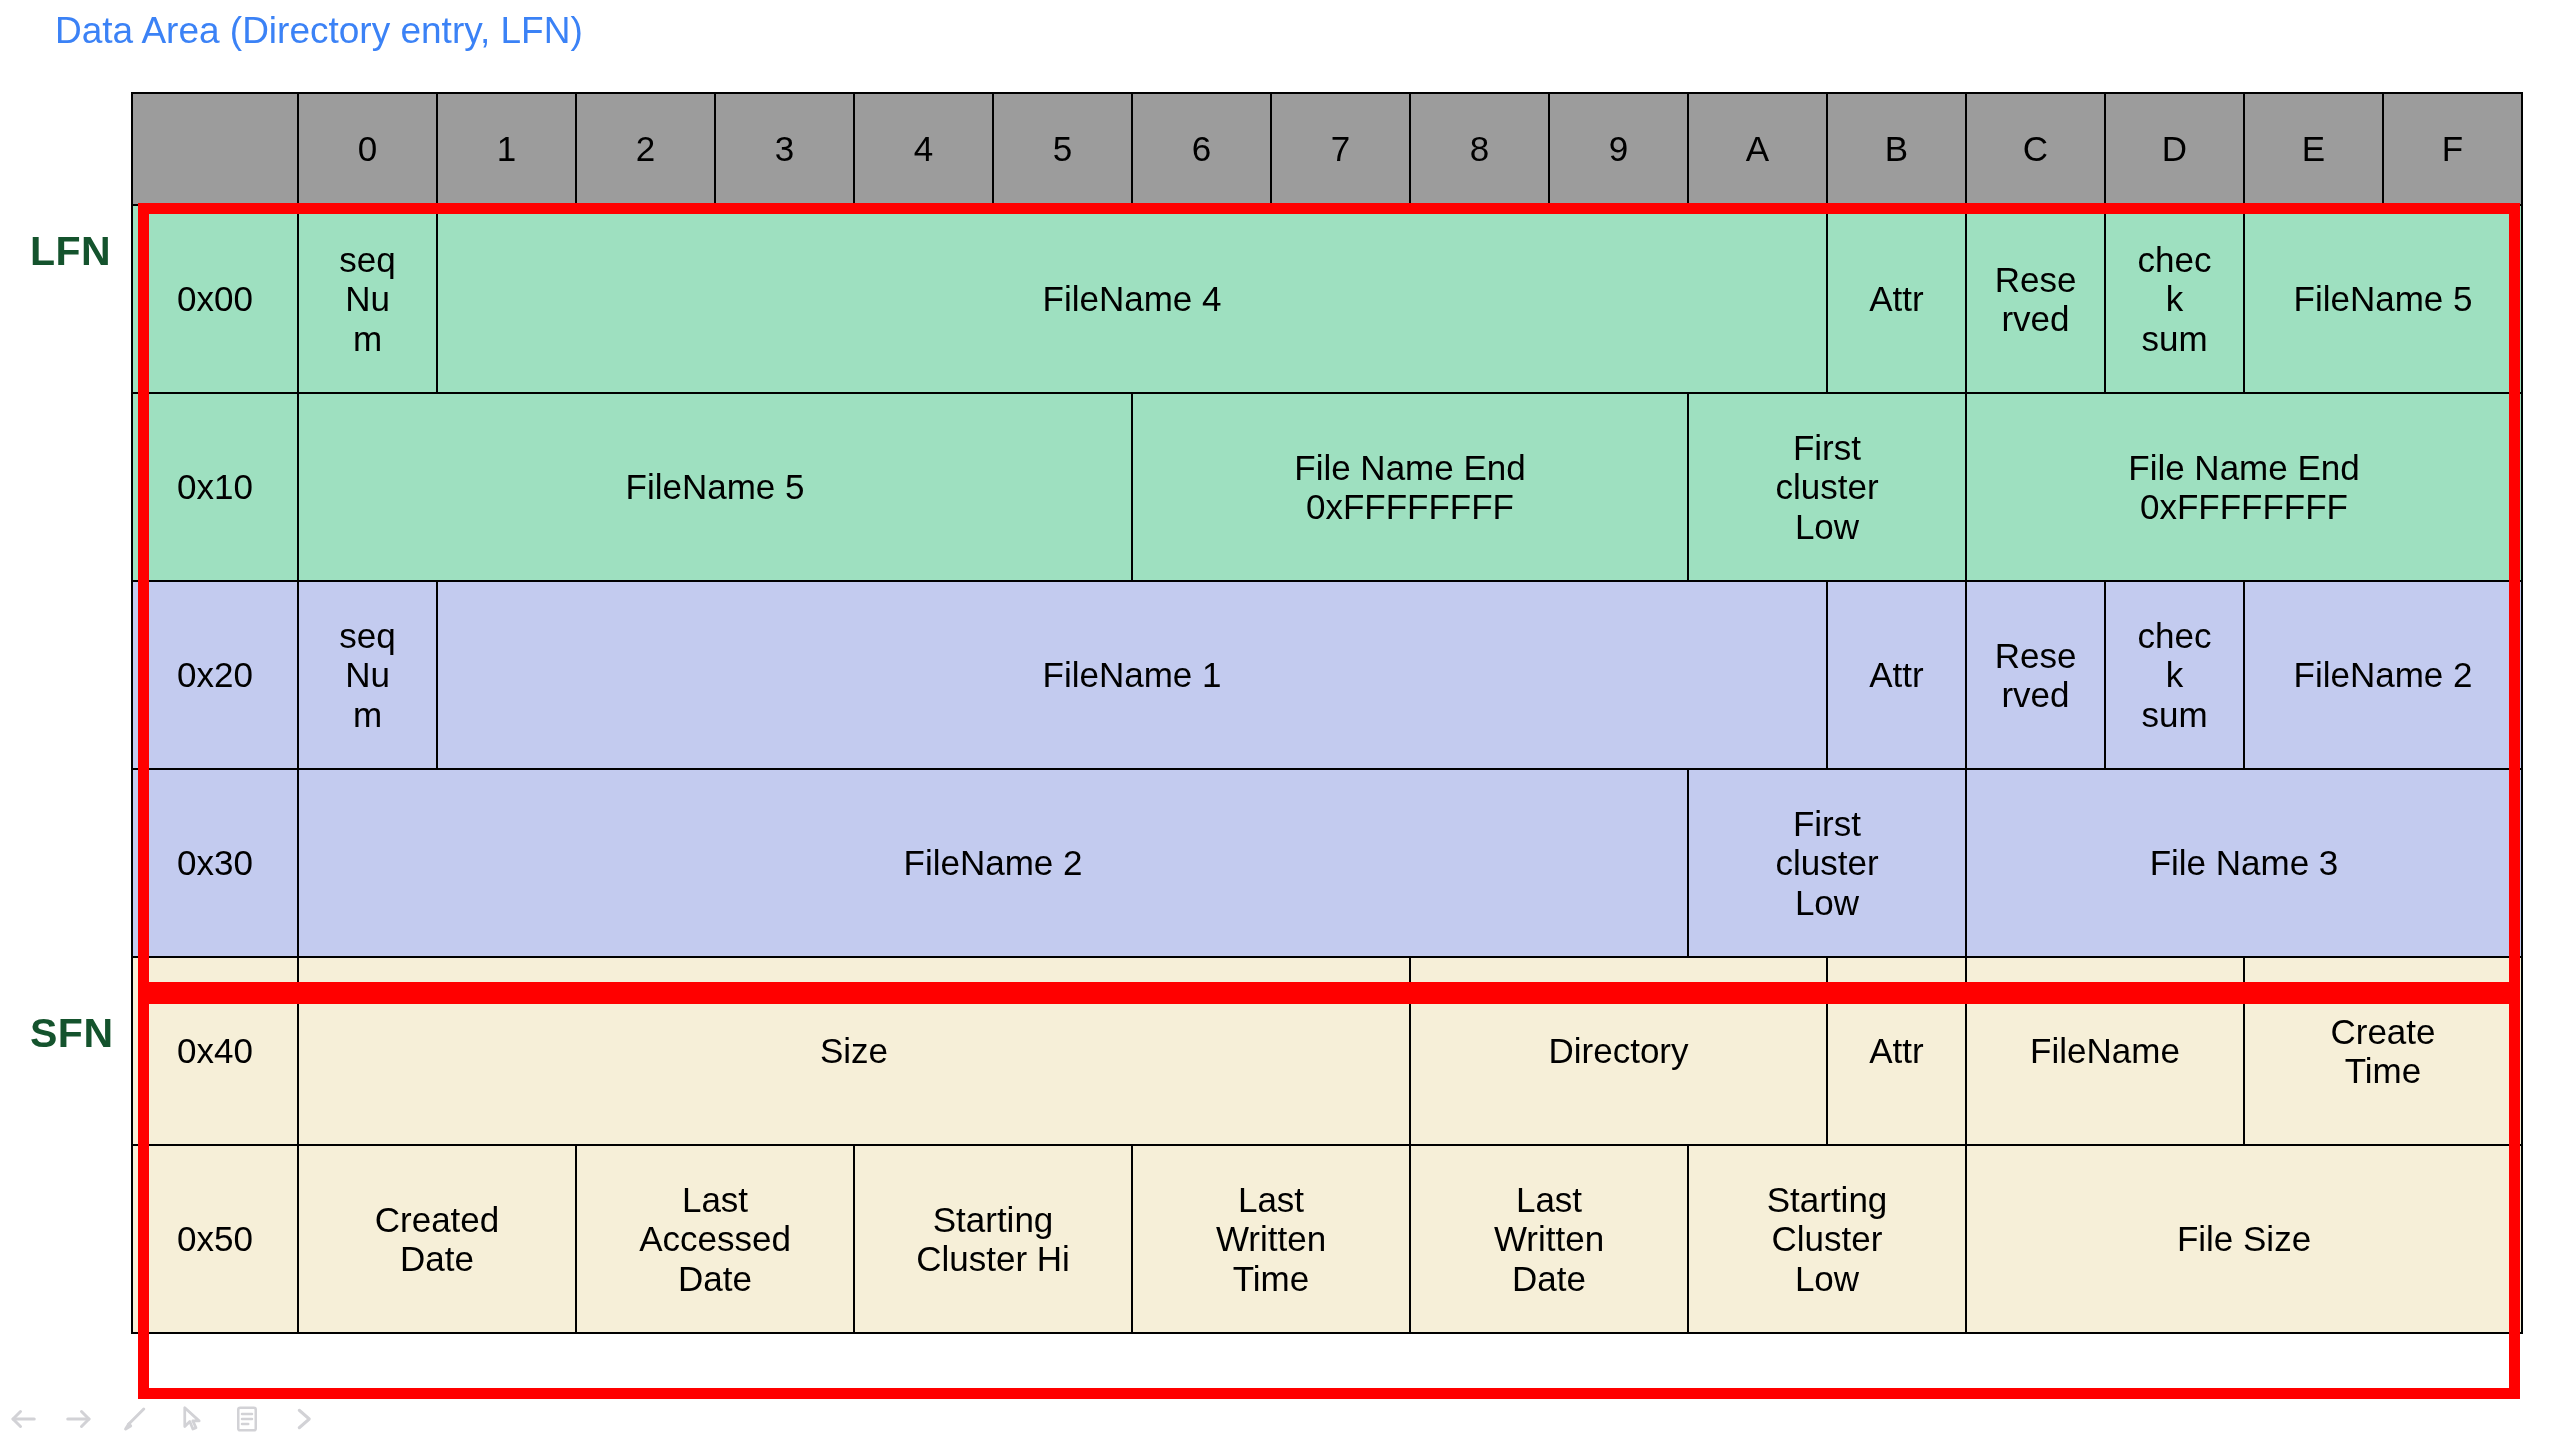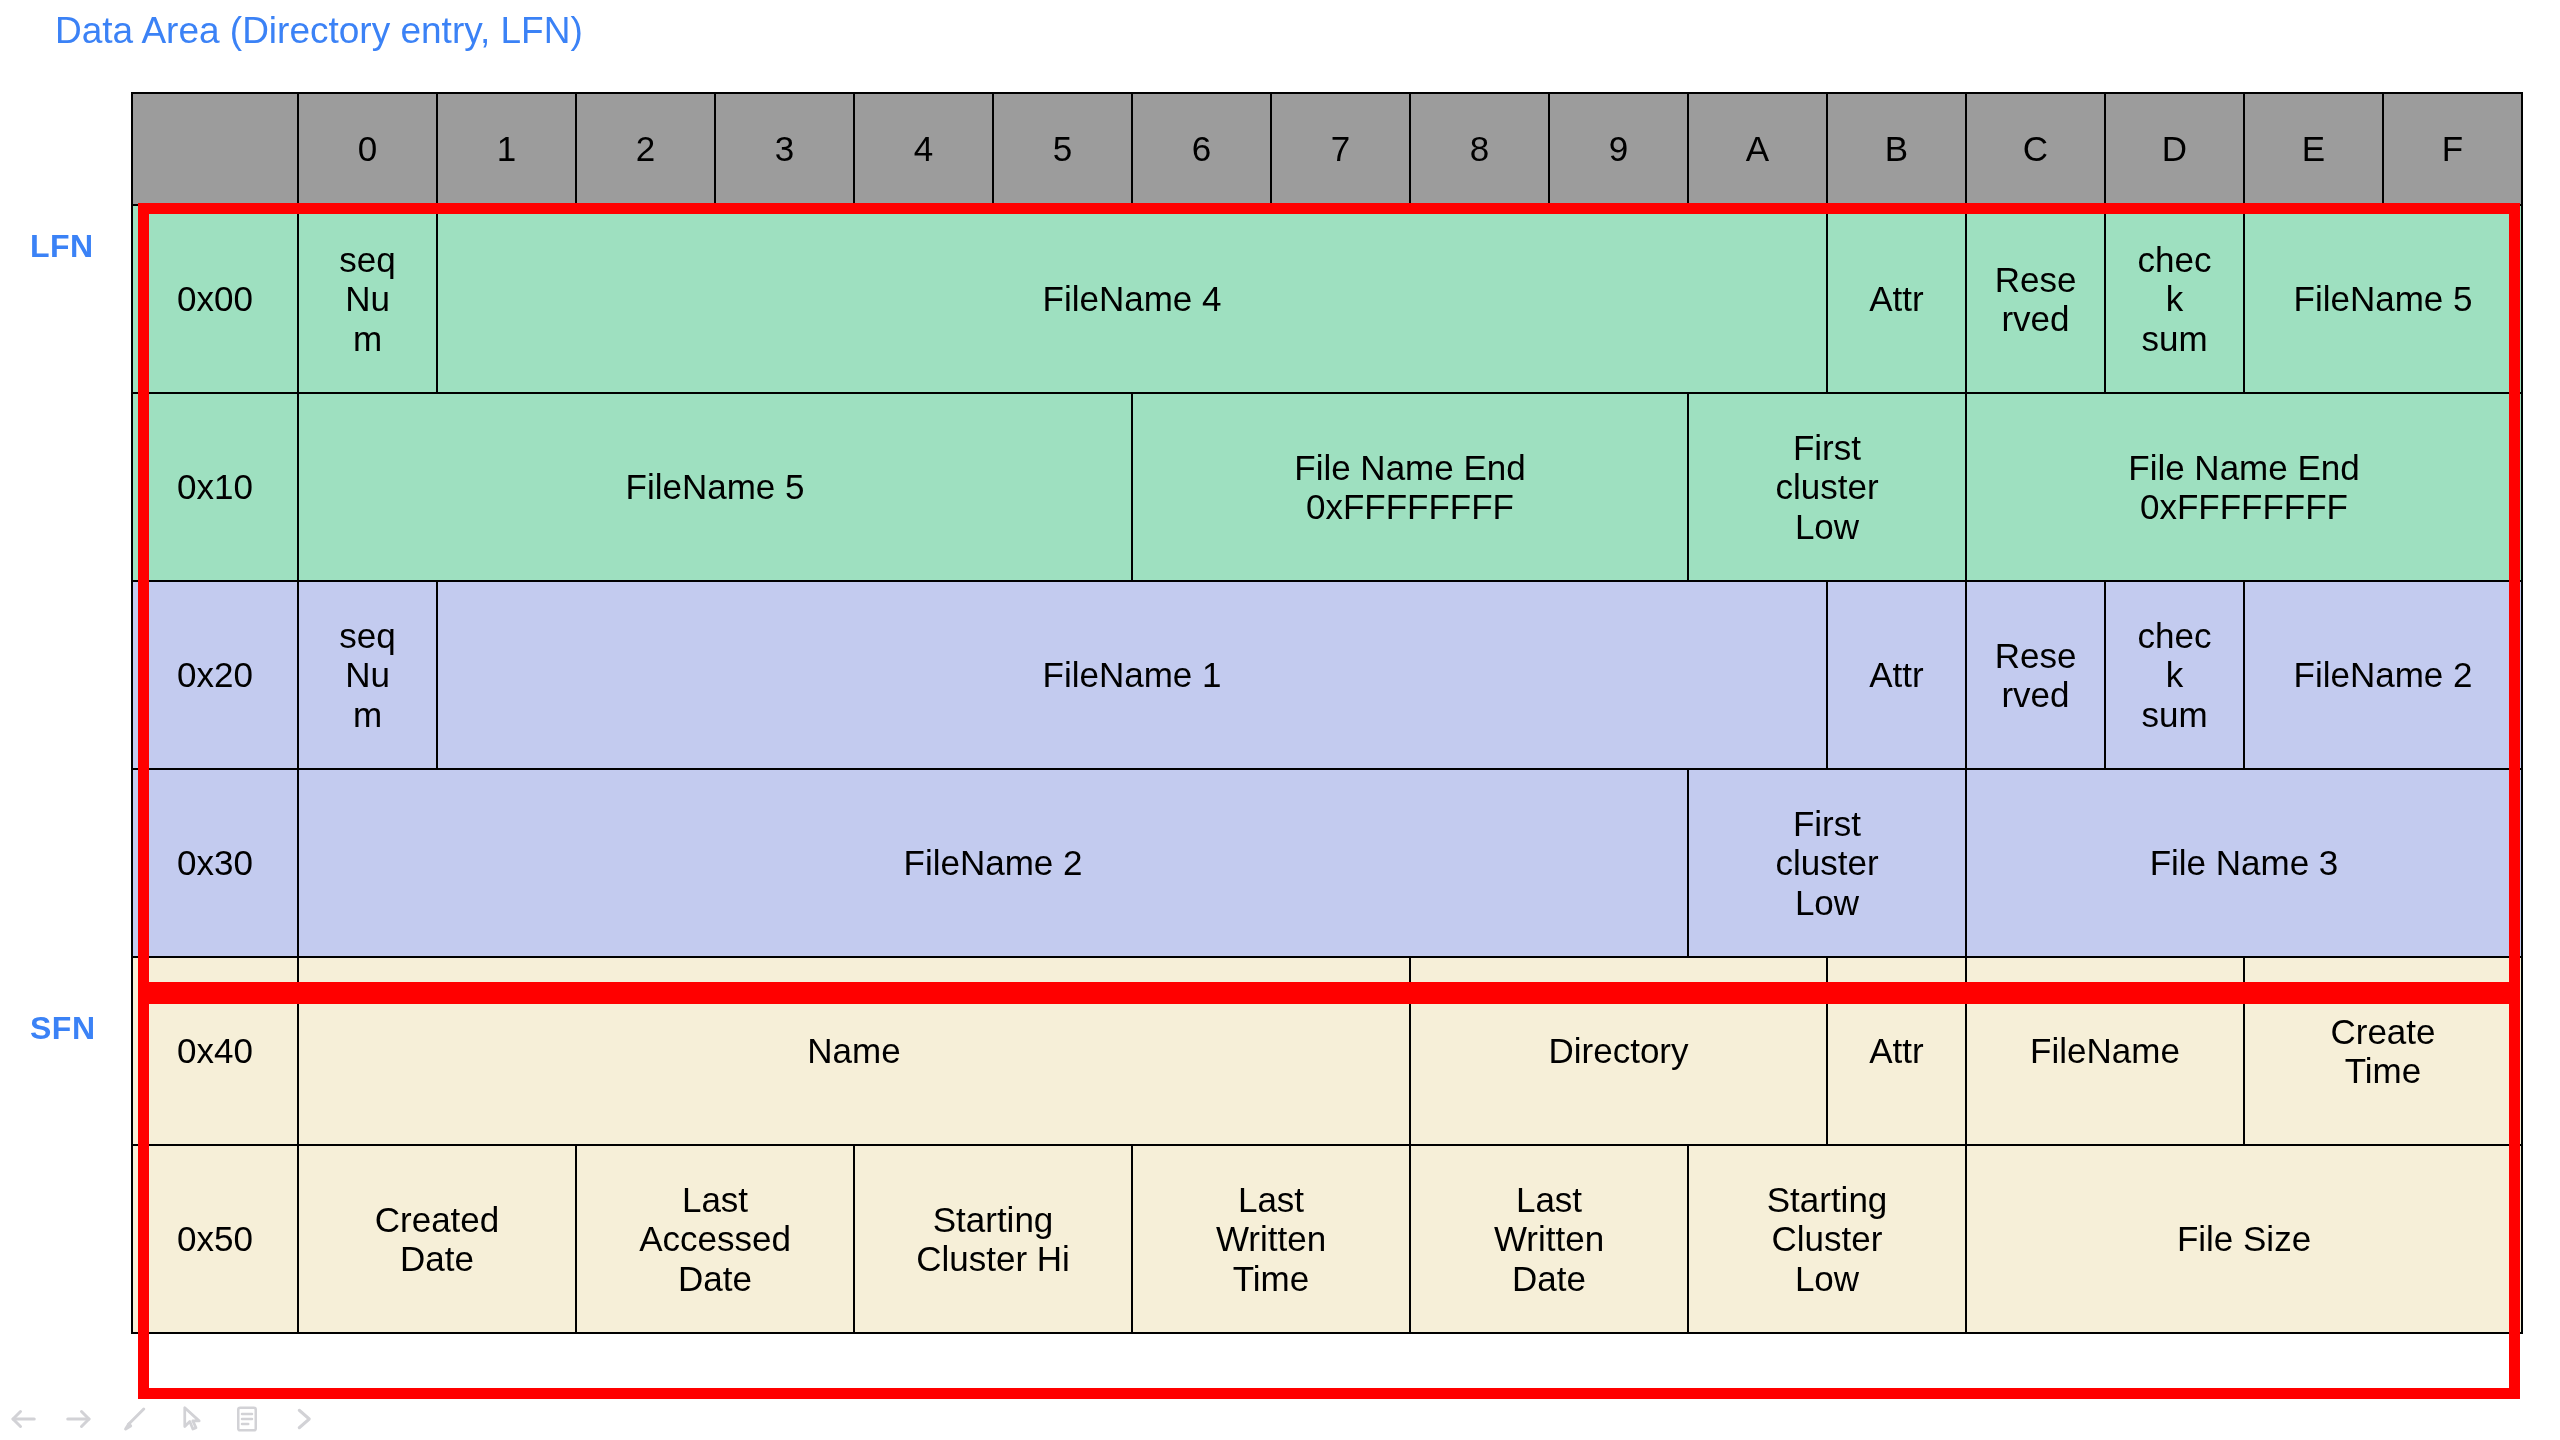--- a/index.html
+++ b/index.html
@@ -18,23 +18,23 @@
     left:55px; top:9px;
     font-size:37px;
     line-height:1.2;
     color:#3b82f6;
     white-space:nowrap;
   }
 
   
   .side-label{
     position:absolute;
-    font-size:32px;
+    font-size:41px;
     font-weight:bold;
-    color:#3b82f6;
+    color:#14532d;
     letter-spacing:0.5px;
   }
   #side-label-lfn{ left:30px; top:228px; }
   #side-label-sfn{ left:30px; top:1010px; }
 
   
   #byte-map{
     position:absolute;
     left:131px; top:92px;
     width:2389px;
@@ -178,21 +178,21 @@
         <td class="c-blue" colspan="2">FileName 2</td>
       </tr>
       <tr class="data">
         <td class="addr c-blue">0x30</td>
         <td class="c-blue" colspan="10">FileName 2</td>
         <td class="c-blue" colspan="2">First<br>cluster<br>Low</td>
         <td class="c-blue" colspan="4">File Name 3</td>
       </tr>
       <tr class="data">
         <td class="addr c-cream">0x40</td>
-        <td class="c-cream" colspan="8">Name</td>
+        <td class="c-cream" colspan="8">Size</td>
         <td class="c-cream" colspan="3">Directory</td>
         <td class="c-cream wrap-narrow" colspan="1">Attr</td>
         <td class="c-cream" colspan="2">FileName</td>
         <td class="c-cream" colspan="2">Create<br>Time</td>
       </tr>
       <tr class="data">
         <td class="addr c-cream">0x50</td>
         <td class="c-cream" colspan="2">Created<br>Date</td>
         <td class="c-cream" colspan="2">Last<br>Accessed<br>Date</td>
         <td class="c-cream" colspan="2">Starting<br>Cluster Hi</td>

